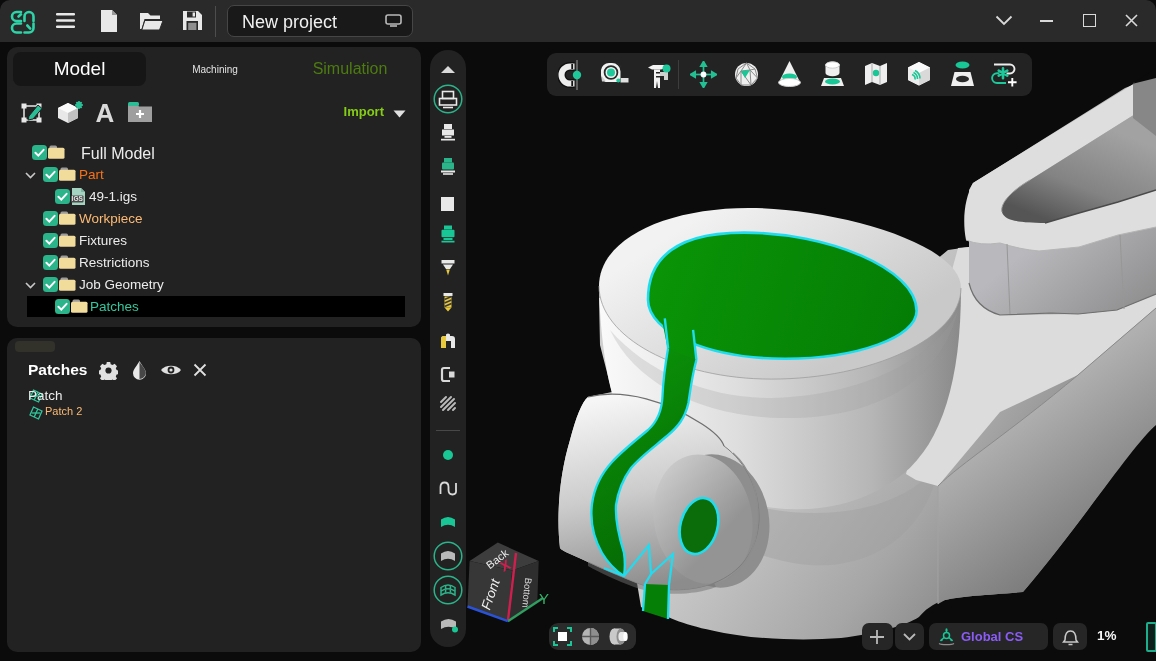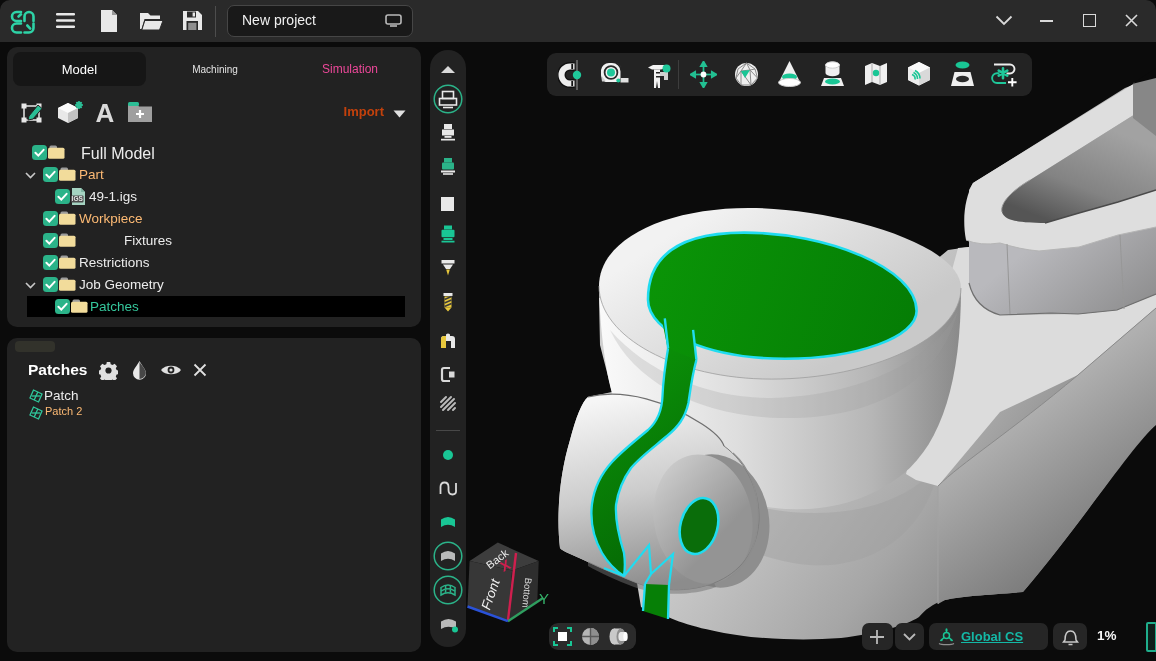--- a/index.html
+++ b/index.html
@@ -39,40 +39,40 @@
 <svg class="abs" style="left:182px;top:10px" width="21" height="21" viewBox="0 0 21 21">
   <path d="M1 1 H16 L20 5 V20 H1 Z" fill="#e8e8e8"></path>
   <rect x="5" y="1.5" width="9" height="6" fill="#2a2a2a"></rect>
   <rect x="10.6" y="2.5" width="2.4" height="4" fill="#e8e8e8"></rect>
   <rect x="4.5" y="11" width="11.5" height="9" fill="#2a2a2a"></rect>
   <rect x="6.2" y="12.8" width="8.2" height="7.2" fill="#8f8f8f"></rect>
 </svg>
 <div class="abs" style="left:215px;top:6px;width:1px;height:31px;background:#4d4d4d;"></div>
 
 <div class="abs" style="left:227px;top:5px;width:184px;height:30px;background:#191919;border:1px solid #464646;border-radius:7px;"></div>
-<div class="abs" style="left:242px;top:12px;font-size:14px;color:#f0f0f0;">New project</div>
+<div class="abs" style="left:242px;top:12px;font-size:18px;color:#f0f0f0;">New project</div>
 <svg class="abs" style="left:385px;top:14px" width="17" height="13" viewBox="0 0 17 13" fill="none" stroke="#b9b9b9" stroke-width="1.6">
   <rect x="1" y="1" width="15" height="9" rx="2"></rect>
     <path d="M5 12 H12"></path>
 </svg>
 
 <svg class="abs" style="left:995px;top:15px" width="18" height="11" viewBox="0 0 18 11" fill="none" stroke="#d9d9d9" stroke-width="1.8">
     <path d="M1.5 1.5 L9 9 L16.5 1.5"></path>
   </svg>
 <div class="abs" style="left:1040px;top:19.5px;width:13px;height:2px;background:#d9d9d9;"></div>
 <div class="abs" style="left:1083px;top:14px;width:11px;height:11px;border:1.6px solid #d9d9d9;"></div>
 <svg class="abs" style="left:1125px;top:14px" width="13" height="13" viewBox="0 0 13 13" stroke="#d9d9d9" stroke-width="1.6">
     <path d="M1 1 L12 12 M12 1 L1 12"></path>
   </svg>
 
 <div class="panel abs" style="left:7px;top:47px;width:414px;height:280px;"></div>
 <div class="abs" style="left:13px;top:52px;width:133px;height:34px;background:#161616;border-radius:8px;"></div>
-<div class="abs" style="left:13px;top:52px;width:133px;height:34px;display:flex;align-items:center;justify-content:center;font-size:13px;color:#ffffff;">Model</div>
+<div class="abs" style="left:13px;top:52px;width:133px;height:34px;display:flex;align-items:center;justify-content:center;font-size:19px;color:#ffffff;">Model</div>
 <div class="abs" style="left:148px;top:52px;width:134px;height:34px;display:flex;align-items:center;justify-content:center;font-size:10px;color:#e3e3e3;">Machining</div>
-<div class="abs" style="left:283px;top:52px;width:134px;height:34px;display:flex;align-items:center;justify-content:center;font-size:12px;color:#ec4899;">Simulation</div>
+<div class="abs" style="left:283px;top:52px;width:134px;height:34px;display:flex;align-items:center;justify-content:center;font-size:16px;color:#4d7c0f;">Simulation</div>
 
 <svg class="abs" style="left:21px;top:101px" width="24" height="23" viewBox="0 0 24 23">
   <g fill="none" stroke="#e8e8e8" stroke-width="1.5">
       <rect x="3" y="5" width="15" height="14"></rect>
     </g>
   <g fill="#e8e8e8">
       <rect x="0.5" y="2.5" width="5" height="5"></rect>
       <rect x="15.5" y="2.5" width="5" height="5"></rect>
       <rect x="0.5" y="16.5" width="5" height="5"></rect>
       <rect x="15.5" y="16.5" width="5" height="5"></rect>
@@ -86,21 +86,21 @@
   <g stroke="#2bbd95" stroke-width="2.2" stroke-linecap="round">
       <path d="M22 2 V8 M19 5 H25 M20 2.8 L24 7.2 M24 2.8 L20 7.2"></path>
     </g>
 </svg>
 <div class="abs" style="left:92px;top:98px;width:26px;height:28px;color:#dadada;font-size:26px;font-weight:bold;text-align:center;">A</div>
 <svg class="abs" style="left:127px;top:101px" width="26" height="22" viewBox="0 0 26 22">
   <path d="M1 3 H10 L12 5.5 H25 V21 H1 Z" fill="#9f9f9f"></path>
   <rect x="1" y="1" width="11" height="4" rx="1.5" fill="#2bbd95"></rect>
   <path d="M13 9 V17 M9 13 H17" stroke="#fff" stroke-width="2.2"></path>
 </svg>
-<div class="abs" style="left:300px;top:104px;width:84px;height:18px;text-align:right;font-size:13px;font-weight:bold;color:#c2410c;">Import</div>
+<div class="abs" style="left:300px;top:104px;width:84px;height:18px;text-align:right;font-size:13px;font-weight:bold;color:#84cc16;">Import</div>
 <svg class="abs" style="left:393px;top:110px" width="13" height="8" viewBox="0 0 13 8">
     <path d="M0.5 0.5 L6.5 7.5 L12.5 0.5 Z" fill="#e0e0e0"></path>
   </svg>
 
 <div class="abs" style="left:27px;top:295.5px;width:378px;height:21px;background:#000;"></div>
 <div id="tree">
 
 <svg class="abs" style="left:32px;top:144.5px" width="15" height="15">
       <rect width="15" height="15" rx="3.5" fill="#2bb389"></rect>
       <path d="M3.4 7.8 L6.3 10.6 L11.6 4.8" stroke="#fff" stroke-width="2" fill="none" stroke-linecap="round"></path>
@@ -115,21 +115,21 @@
       <path d="M1 1 L5.5 5.5 L10 1"></path>
     </svg>
 <svg class="abs" style="left:43px;top:166.5px" width="15" height="15">
       <rect width="15" height="15" rx="3.5" fill="#2bb389"></rect>
       <path d="M3.4 7.8 L6.3 10.6 L11.6 4.8" stroke="#fff" stroke-width="2" fill="none" stroke-linecap="round"></path>
     </svg>
 <svg class="abs" style="left:59px;top:167px" width="17" height="14">
       <rect x="1.5" y="0.5" width="7.5" height="5" rx="1.5" fill="#9b9b9b"></rect>
       <rect x="0" y="2.8" width="16.5" height="11" rx="1.5" fill="#f2dc9b"></rect>
     </svg>
-<div class="abs" style="left:79px;top:166.5px;font-size:13.5px;color:#fdba74;">Part</div>
+<div class="abs" style="left:79px;top:166.5px;font-size:13.5px;color:#f97316;">Part</div>
 
 <svg class="abs" style="left:55px;top:188.5px" width="15" height="15">
       <rect width="15" height="15" rx="3.5" fill="#2bb389"></rect>
       <path d="M3.4 7.8 L6.3 10.6 L11.6 4.8" stroke="#fff" stroke-width="2" fill="none" stroke-linecap="round"></path>
     </svg>
 <svg class="abs" style="left:71px;top:187.5px" width="15" height="17">
       <path d="M1 0 H10 L14 4 V17 H1 Z" fill="#a5d3c1"></path>
       <path d="M10 0 L10 4 L14 4 Z" fill="#7fb5a2"></path>
       <rect x="0" y="7.5" width="12.5" height="7" rx="1" fill="#4a4a4a"></rect>
       <text x="6.2" y="13" font-size="6.5" font-weight="bold" fill="#e8e8e8" text-anchor="middle" font-family="Liberation Sans">IGS</text>
@@ -147,21 +147,21 @@
 <div class="abs" style="left:79px;top:210.5px;font-size:13.5px;color:#fdba74;">Workpiece</div>
 
 <svg class="abs" style="left:43px;top:232.5px" width="15" height="15">
       <rect width="15" height="15" rx="3.5" fill="#2bb389"></rect>
       <path d="M3.4 7.8 L6.3 10.6 L11.6 4.8" stroke="#fff" stroke-width="2" fill="none" stroke-linecap="round"></path>
     </svg>
 <svg class="abs" style="left:59px;top:233px" width="17" height="14">
       <rect x="1.5" y="0.5" width="7.5" height="5" rx="1.5" fill="#9b9b9b"></rect>
       <rect x="0" y="2.8" width="16.5" height="11" rx="1.5" fill="#f2dc9b"></rect>
     </svg>
-<div class="abs" style="left:79px;top:232.5px;font-size:13.5px;color:#ececec;margin-left:45px;">Fixtures</div>
+<div class="abs" style="left:79px;top:232.5px;font-size:13.5px;color:#ececec;">Fixtures</div>
 
 <svg class="abs" style="left:43px;top:254.5px" width="15" height="15">
       <rect width="15" height="15" rx="3.5" fill="#2bb389"></rect>
       <path d="M3.4 7.8 L6.3 10.6 L11.6 4.8" stroke="#fff" stroke-width="2" fill="none" stroke-linecap="round"></path>
     </svg>
 <svg class="abs" style="left:59px;top:255px" width="17" height="14">
       <rect x="1.5" y="0.5" width="7.5" height="5" rx="1.5" fill="#9b9b9b"></rect>
       <rect x="0" y="2.8" width="16.5" height="11" rx="1.5" fill="#f2dc9b"></rect>
     </svg>
 <div class="abs" style="left:79px;top:254.5px;font-size:13.5px;color:#ececec;">Restrictions</div>
@@ -212,21 +212,21 @@
 
 <svg class="abs" style="left:193px;top:363px" width="14" height="14" viewBox="0 0 14 14" stroke="#e0e0e0" stroke-width="1.8">
     <path d="M1.5 1.5 L12.5 12.5 M12.5 1.5 L1.5 12.5"></path>
   </svg>
 <div id="patchlist">
 <svg class="abs" style="left:29px;top:389px" width="14" height="14" viewBox="0 0 14 14" fill="none" stroke="#2fc79c" stroke-width="1.3">
   <path d="M4.5 1 L13 5 L9.5 13 L1 9 Z"></path>
       <path d="M8.8 3 L5.2 11"></path>
       <path d="M2.8 7 L11.2 7"></path>
 </svg>
-<div class="abs" style="left:44px;top:388px;font-size:13.5px;color:#ececec;">Patch</div>
+<div class="abs" style="left:28px;top:388px;font-size:13.5px;color:#ececec;">Patch</div>
 <svg class="abs" style="left:29px;top:406px" width="14" height="14" viewBox="0 0 14 14" fill="none" stroke="#2fc79c" stroke-width="1.3">
   <path d="M4.5 1 L13 5 L9.5 13 L1 9 Z"></path>
       <path d="M8.8 3 L5.2 11"></path>
       <path d="M2.8 7 L11.2 7"></path>
 </svg>
 <div class="abs" style="left:45px;top:405px;font-size:11px;color:#fdba74;">Patch 2</div>
 </div>
 
 <div class="abs" style="left:430px;top:50px;width:36px;height:597px;background:#222222;border-radius:18px;"></div>
 <div id="vtool">
@@ -592,21 +592,21 @@
 <svg class="abs" style="left:903px;top:633px" width="13" height="8" viewBox="0 0 13 8" fill="none" stroke="#b9b9b9" stroke-width="1.8">
       <path d="M1 1 L6.5 6.5 L12 1"></path>
     </svg>
 <div class="abs" style="left:929px;top:623px;width:119px;height:27px;background:#262626;border-radius:7px;"></div>
 <svg class="abs" style="left:937px;top:627px" width="19" height="19" viewBox="0 0 19 19" fill="none">
   <circle cx="9.5" cy="8.5" r="3" stroke="#19c695" stroke-width="1.5"></circle>
   <path d="M9.5 5.5 L9.5 1.5 M7 10.5 L3.5 14 M12 10.5 L15.5 14" stroke="#19c695" stroke-width="1.5"></path>
   <path d="M9.5 1.5 L8 3.5 L11 3.5 Z M3.5 14 L4 11.5 L6 13.5 Z M15.5 14 L15 11.5 L13 13.5 Z" fill="#19c695"></path>
   <path d="M2 16.5 C4 18 15 18 17 16.5" stroke="#8f8f8f" stroke-width="1.2"></path>
 </svg>
-<div class="abs" style="left:961px;top:629px;font-size:13px;font-weight:bold;color:#14b8a6;text-decoration:underline;">Global CS</div>
+<div class="abs" style="left:961px;top:629px;font-size:13px;font-weight:bold;color:#8b5cf6;">Global CS</div>
 <div class="abs" style="left:1053px;top:623px;width:34px;height:27px;background:#262626;border-radius:7px;"></div>
 <svg class="abs" style="left:1062px;top:628px" width="17" height="18" viewBox="0 0 17 18" fill="none" stroke="#c9c9c9" stroke-width="1.5">
   <path d="M3 12 C3 6 4.5 3 8.5 3 C12.5 3 14 6 14 12 L15.5 14 L1.5 14 Z"></path>
   <path d="M6.5 16.5 L10.5 16.5"></path>
 </svg>
 <div class="abs" style="left:1097px;top:628px;font-size:13.5px;font-weight:bold;color:#f5f5f5;">1%</div>
 <div class="abs" style="left:1146px;top:622px;width:7px;height:26px;border:2px solid #1fae8c;border-radius:2px;background:#0d1f1a;"></div>
 </div>
 
 </body></html>

